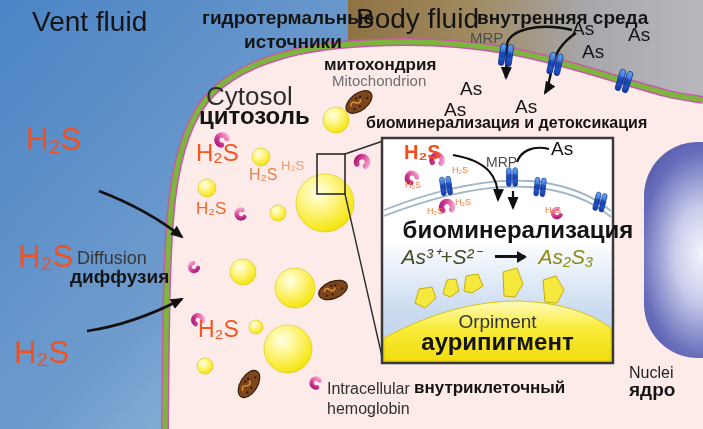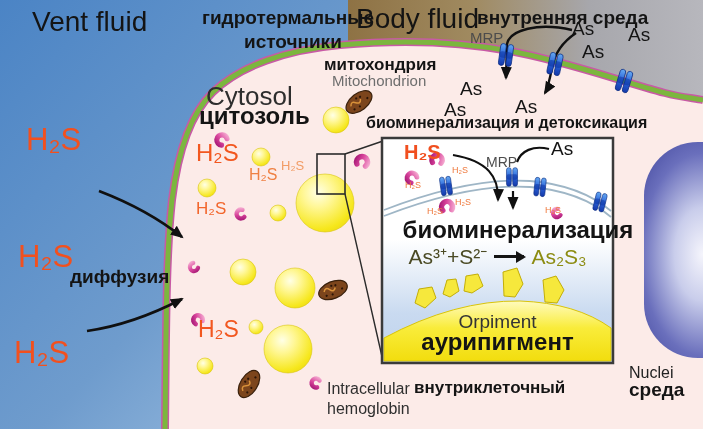--- a/index.html
+++ b/index.html
@@ -4,21 +4,21 @@
 <style>
   html,body{margin:0;padding:0;background:#fff;}
   #stage{position:relative;width:703px;height:429px;overflow:hidden;
          font-family:"Liberation Sans",sans-serif;}
   #stage svg{position:absolute;left:0;top:0;}
   .lb{position:absolute;line-height:1;white-space:nowrap;
       font-family:"Liberation Sans",sans-serif;color:#141414;}
   .b{font-weight:bold;}
   .ctr{text-align:center;}
   .rxn{position:absolute;left:384px;top:246px;width:227px;display:flex;
-       justify-content:center;align-items:flex-start;gap:7px;}
+       justify-content:center;align-items:flex-start;gap:14px;font-style:italic;}
   .rxn-arrow{width:30px;height:3px;background:#141414;position:relative;
              margin-top:9px;}
   .rxn-arrow::after{content:"";position:absolute;right:-2px;top:-4.5px;
        border-left:10px solid #141414;border-top:6px solid transparent;
        border-bottom:6px solid transparent;}
 </style>
 </head>
 <body>
 
 <div id="stage">
@@ -205,28 +205,29 @@
 
 <div class="lb" style="left:26px;top:124px;font-size:31px;color:#f2501e;">H₂S</div>
 <div class="lb" style="left:18px;top:241px;font-size:31px;color:#f2501e;">H₂S</div>
 <div class="lb" style="left:14px;top:337px;font-size:31px;color:#f2501e;">H₂S</div>
 <div class="lb" style="left:196px;top:141px;font-size:24px;color:#f2571f;">H₂S</div>
 <div class="lb" style="left:249px;top:167px;font-size:16px;color:#ef8043;">H₂S</div>
 <div class="lb" style="left:281px;top:159px;font-size:13px;color:#f29c66;">H₂S</div>
 <div class="lb" style="left:196px;top:200px;font-size:17px;color:#f2662c;">H₂S</div>
 <div class="lb" style="left:198px;top:318px;font-size:23px;color:#f2571f;">H₂S</div>
 
+<div class="lb" style="left:77px;top:249px;font-size:18px;color:#383838;">Diffusion</div>
 <div class="lb b" style="left:70px;top:267px;font-size:19px;">диффузия</div>
 
 <div class="lb" style="left:327px;top:381px;font-size:16px;color:#2f2f2f;">Intracellular</div>
 <div class="lb" style="left:327px;top:401px;font-size:16px;color:#2f2f2f;">hemoglobin</div>
 <div class="lb b" style="left:414px;top:379px;font-size:17px;">внутриклеточный</div>
 
 <div class="lb" style="left:629px;top:365px;font-size:16px;color:#222;">Nuclei</div>
-<div class="lb b" style="left:629px;top:380px;font-size:19px;">среда</div>
+<div class="lb b" style="left:629px;top:380px;font-size:19px;">ядро</div>
 
 <div class="lb b" style="left:404px;top:142px;font-size:20px;color:#f14f1f;">H₂S</div>
 <div class="lb" style="left:486px;top:155px;font-size:14px;color:#4c4c4c;">MRP</div>
 <div class="lb" style="left:551px;top:139px;font-size:19px;">As</div>
 
 <div class="lb" style="left:452px;top:166px;font-size:9px;color:#ef7a3e;">H₂S</div>
 <div class="lb" style="left:405px;top:181px;font-size:9px;color:#ef7a3e;">H₂S</div>
 <div class="lb" style="left:427px;top:207px;font-size:9px;color:#ef7a3e;">H₂S</div>
 <div class="lb" style="left:455px;top:198px;font-size:9px;color:#ef7a3e;">H₂S</div>
 <div class="lb" style="left:545px;top:206px;font-size:9px;color:#ef7a3e;">H₂S</div>

